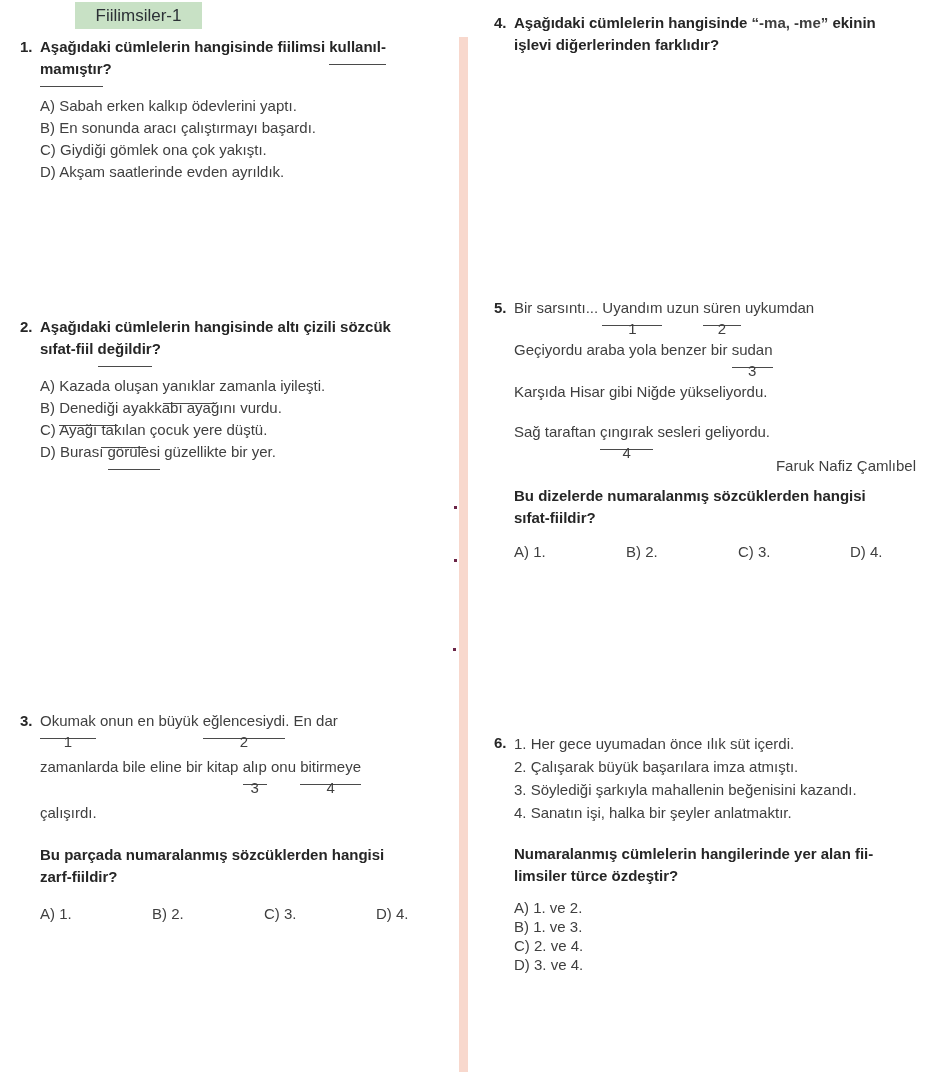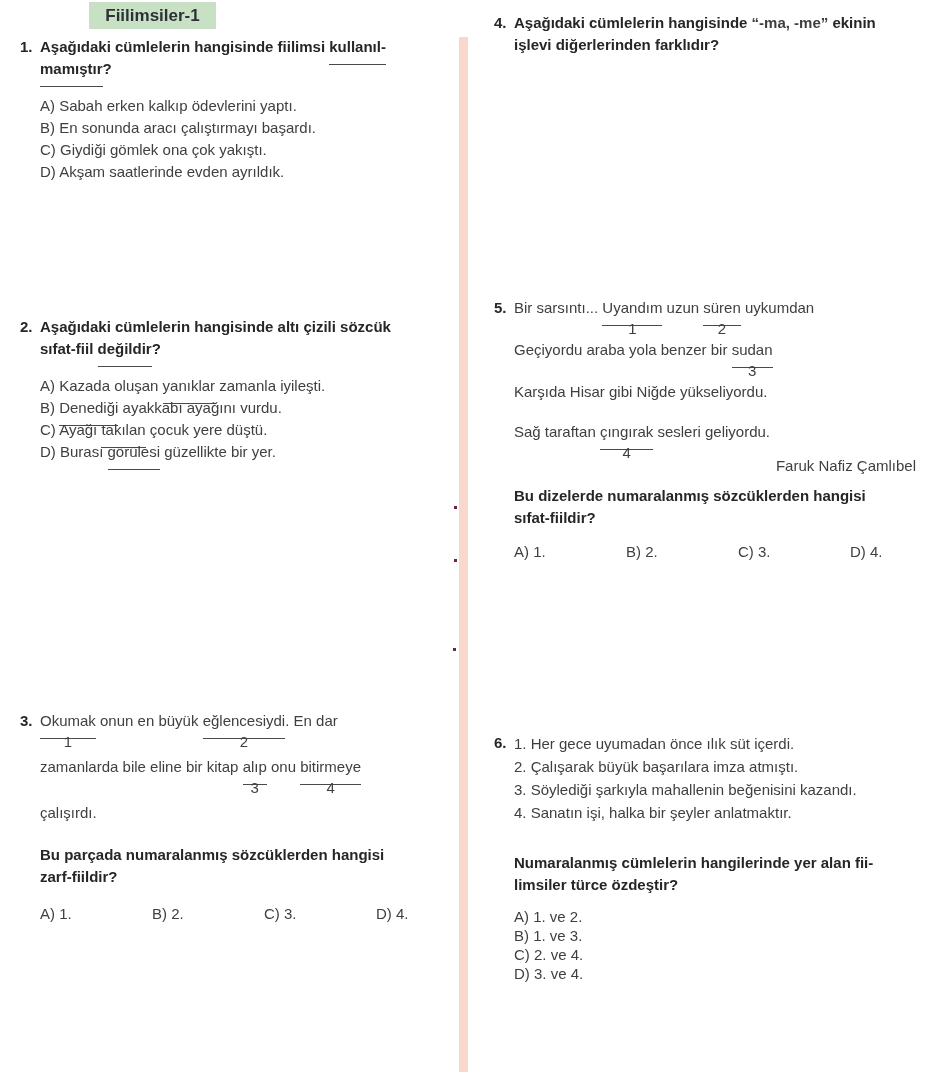--- a/index.html
+++ b/index.html
@@ -3,23 +3,23 @@
 <meta charset="utf-8">
 <style>
   html,body{margin:0;padding:0;}
   body{
     width:932px;height:1085px;position:relative;background:#ffffff;
     font-family:"Liberation Sans","DejaVu Sans",sans-serif;
     font-size:15px;line-height:22px;color:#3f3f3f;
     -webkit-font-smoothing:antialiased;overflow:hidden;
   }
   .titlebox{
-    position:absolute;left:89px;top:2px;width:127px;height:27px;
+    position:absolute;left:75px;top:2px;width:127px;height:27px;
     background:#c8e1c5;display:flex;align-items:center;justify-content:center;
-    font-weight:bold;font-size:17px;color:#2c3136;
+    font-weight:normal;font-size:17px;color:#2c3136;
   }
   .divider{position:absolute;left:459px;top:37px;width:9px;height:1035px;background:#f8d8cd;}
   .dot{position:absolute;width:3px;height:3px;background:#6b2547;}
   .q{position:absolute;display:flex;}
   .q.left{left:20px;width:424px;}
   .q.right{left:494px;width:436px;}
   .qn{flex:0 0 20px;font-weight:bold;color:#262626;}
   .qb{flex:1 1 auto;}
   .stem{margin:0;font-weight:bold;color:#262626;white-space:nowrap;}
   .stem .nb{font-weight:700;color:#3f3f3f;}
@@ -34,21 +34,21 @@
   .nline12{margin-bottom:12px;}
   .gap18{margin-bottom:18px;}
   .nw{position:relative;display:inline-block;}
   .nn{position:absolute;top:21px;left:0;width:100%;text-align:center;
       font-weight:400;border-bottom:none;color:#3f3f3f;}
   .optrow{margin-top:15px;white-space:nowrap;}
   .optrow.mt12{margin-top:12px;}
   .optcell{display:inline-block;width:112px;}
   .author{text-align:right;padding-right:46px;margin:0 0 8px 0;}
   .stem.mt20{margin-top:20px;}
-  .stem.mt13{margin-top:28px;}
+  .stem.mt13{margin-top:19px;}
   .stem.mt8{margin-top:0;}
   .items{margin:0;padding:0;list-style:none;line-height:23px;white-space:nowrap;}
 </style>
 </head>
 <body>
 
 <div class="titlebox">
   <span>Fiilimsiler-1</span>
 </div>
 

